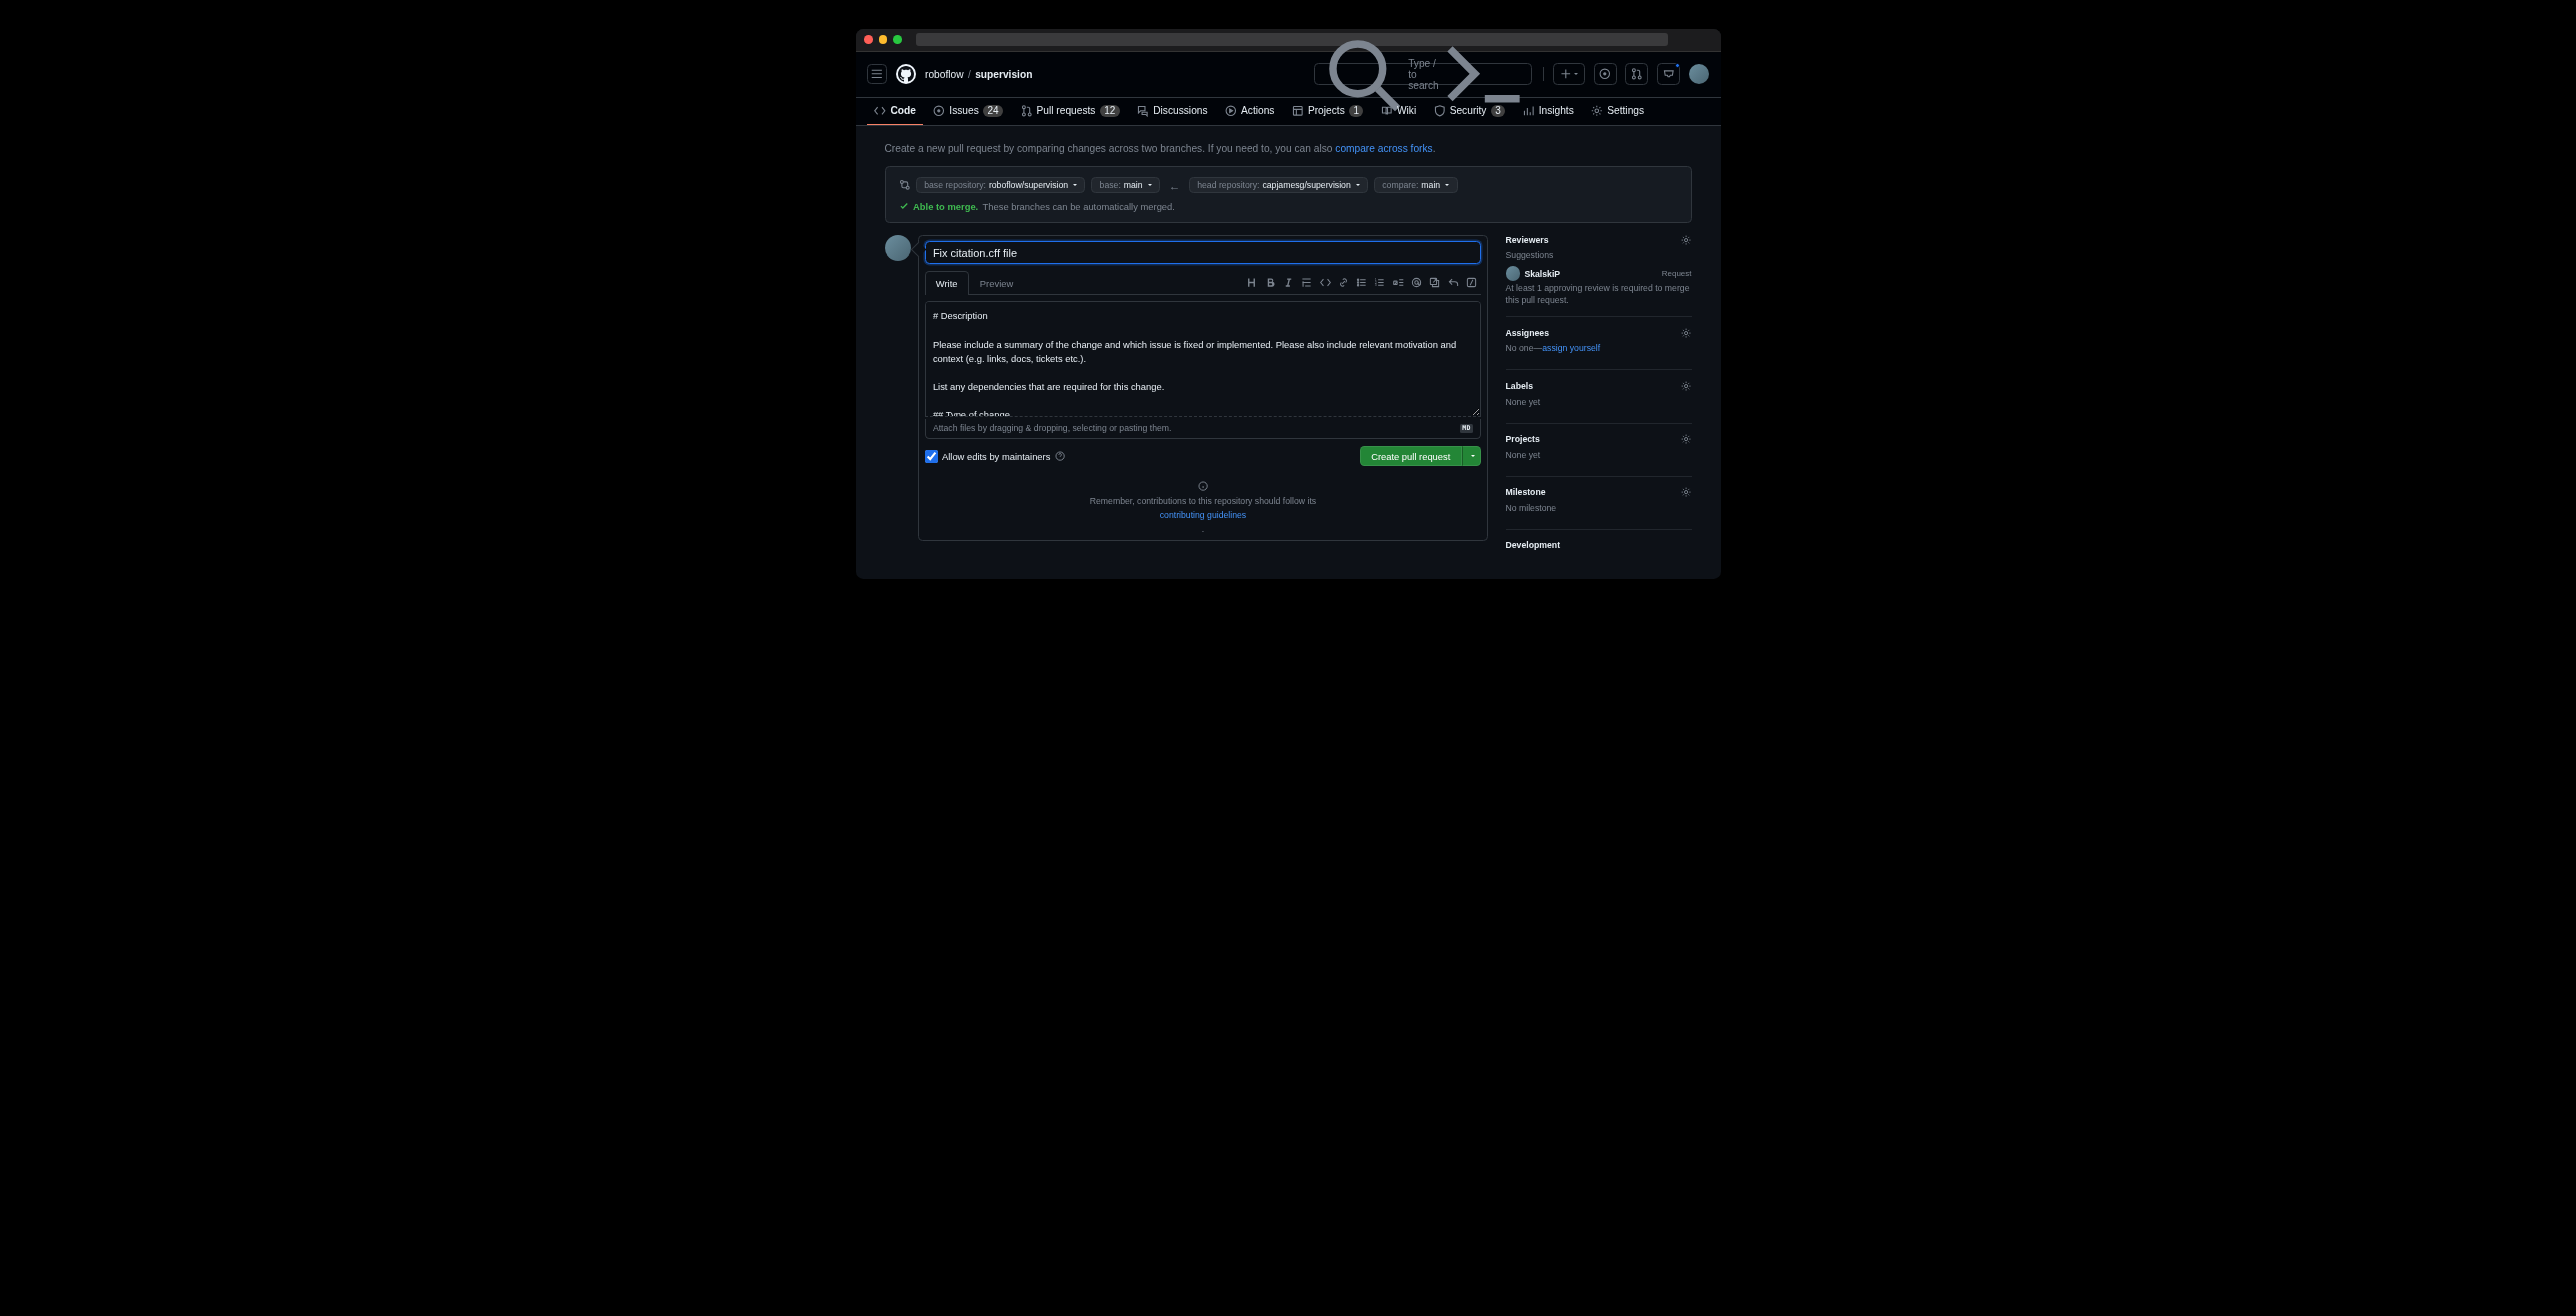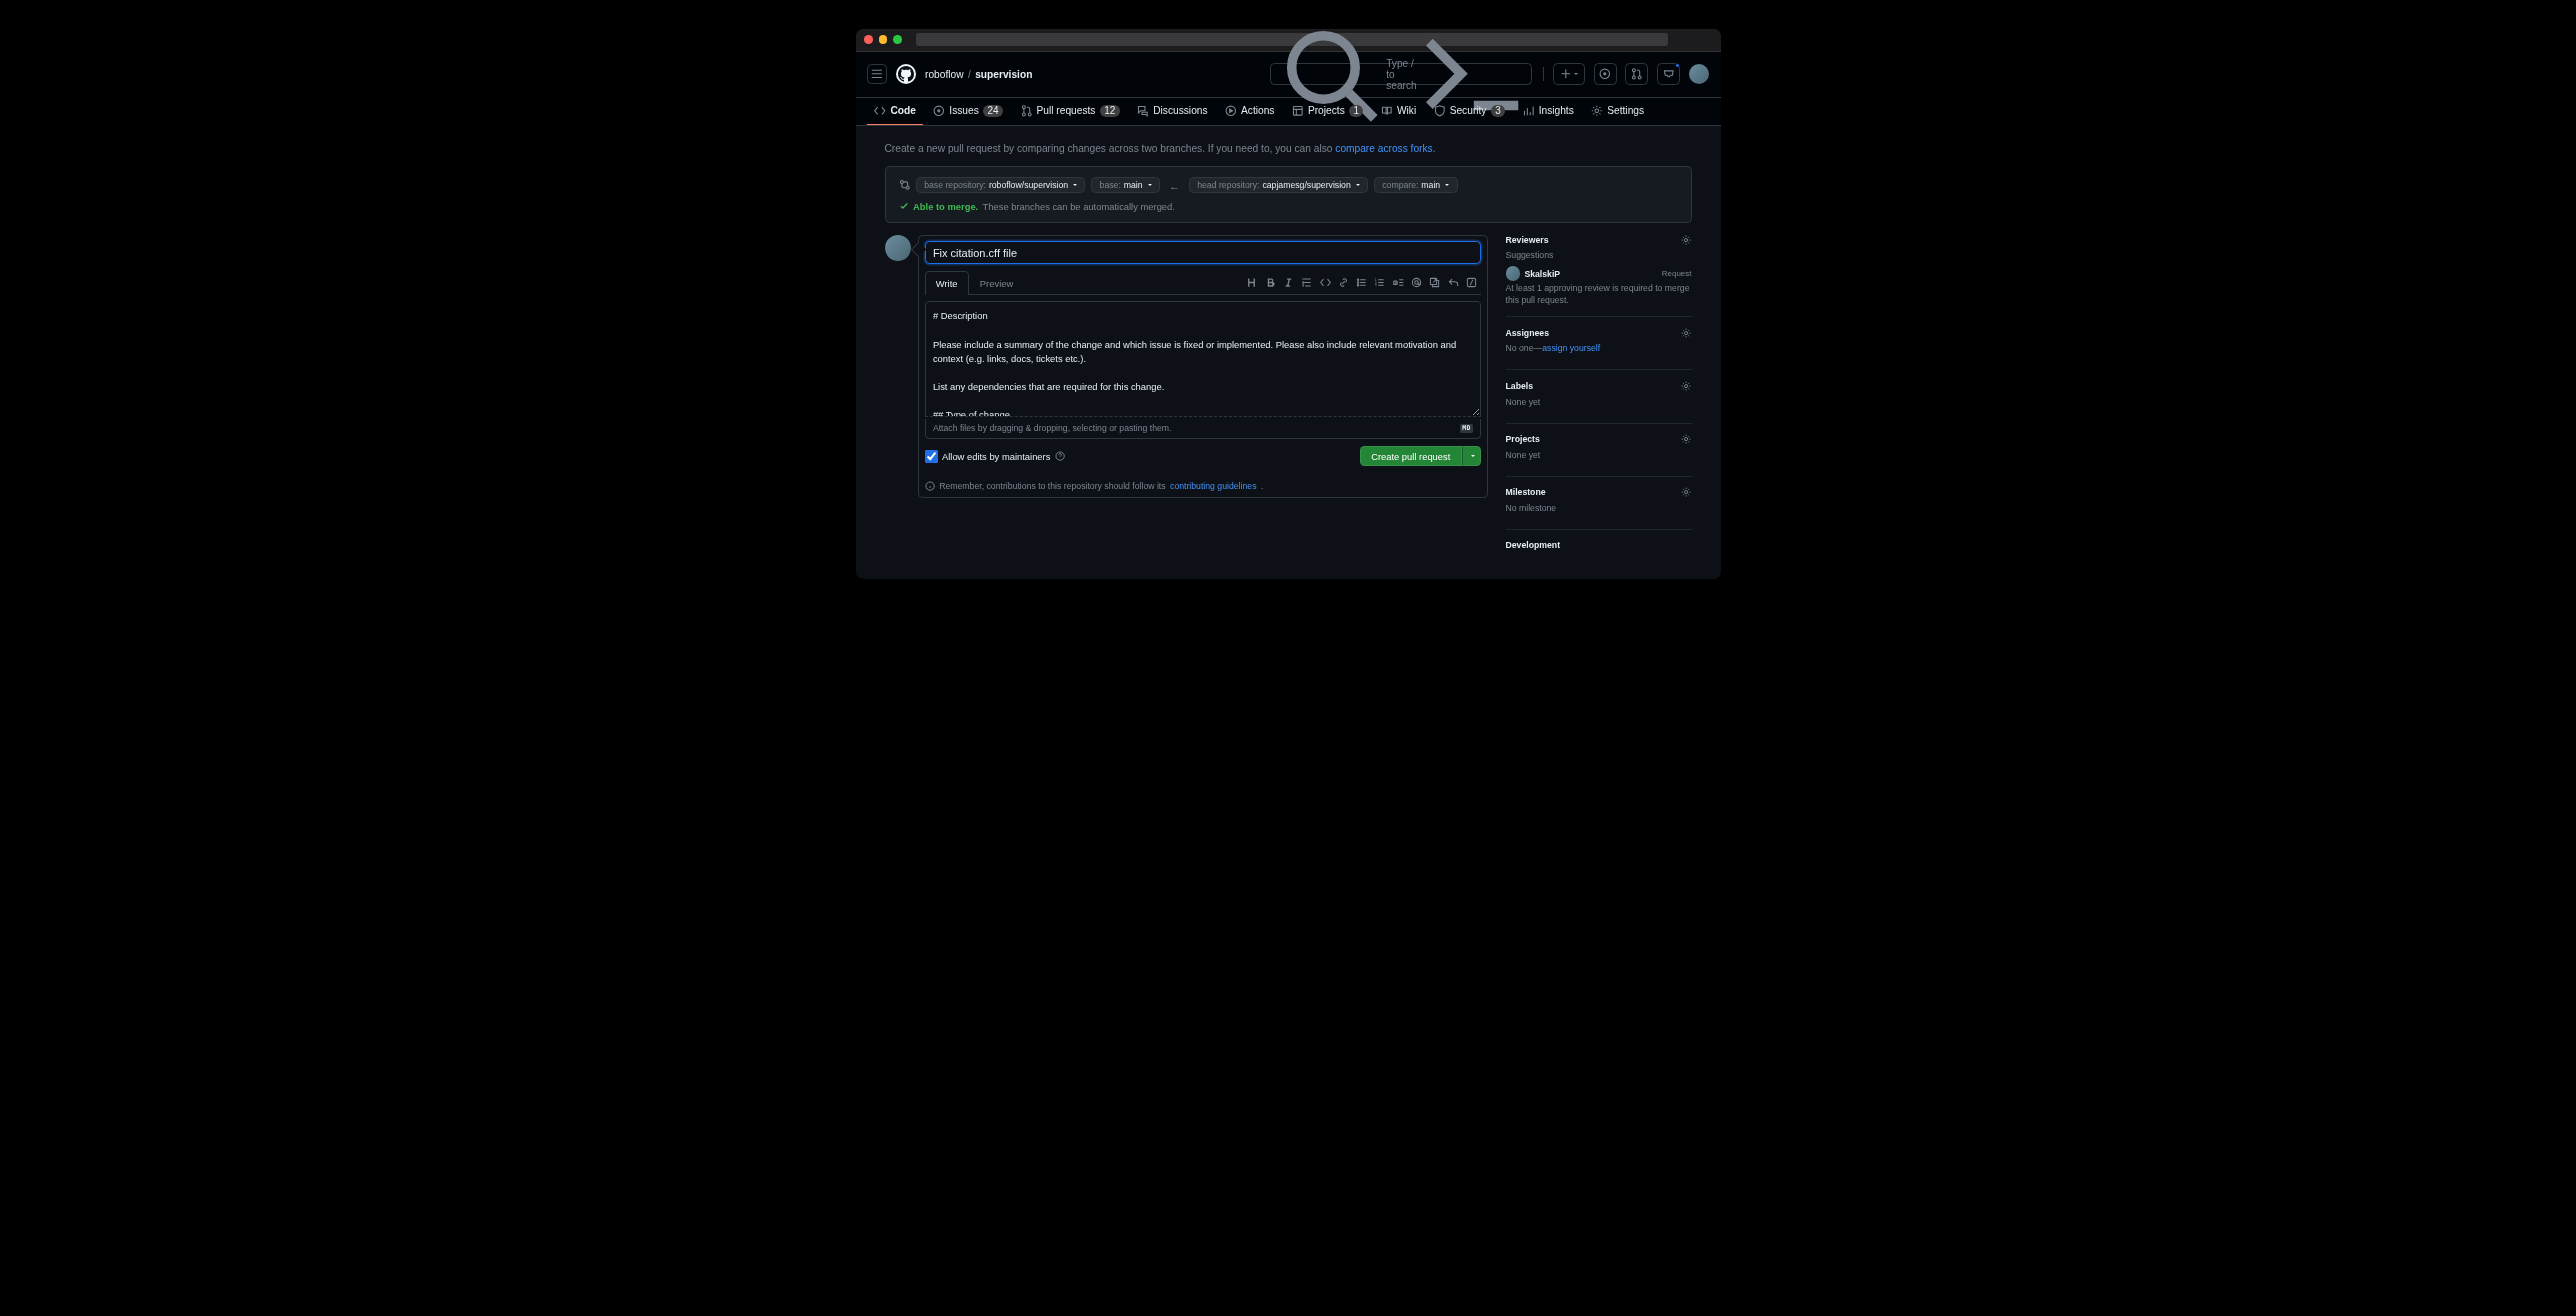--- a/index.html
+++ b/index.html
@@ -15,21 +15,21 @@
 .header { background: #010409; padding: 11.6px; display: flex; align-items: center; gap: 8.7px; border-bottom: 0.7px solid #30363d; }
 .hamburger { width: 20.3px; height: 20.3px; border: 0.7px solid #30363d; border-radius: 4.4px; display: flex; align-items: center; justify-content: center; cursor: pointer; }
 .hamburger svg { width: 11.6px; height: 11.6px; }
 .logo { width: 20.3px; height: 20.3px; background: #f0f6fc; border-radius: 50%; display: flex; align-items: center; justify-content: center; }
 .logo svg { width: 16px; height: 16px; fill: #0d1117; }
 .breadcrumb { display: flex; align-items: center; gap: 4.4px; font-size: 10.2px; }
 .breadcrumb a { color: #e6edf3; text-decoration: none; }
 .breadcrumb .sep { color: #7d8590; }
 .breadcrumb .strong { font-weight: 600; }
 .spacer { flex: 1; }
-.searchbox { display: flex; align-items: center; gap: 5.8px; border: 0.7px solid #30363d; border-radius: 4.4px; padding: 0 7.3px; height: 22px; width: 262px; color: #7d8590; font-size: 10.2px; }
+.searchbox { display: flex; align-items: center; gap: 5.8px; border: 0.7px solid #30363d; border-radius: 4.4px; padding: 0 7.3px; height: 22px; width: 218px; color: #7d8590; font-size: 10.2px; }
 .hdiv { width: 0.7px; height: 14.5px; background: #30363d; margin: 0 1.5px; }
 .hbtn { height: 22px; border: 0.7px solid #30363d; border-radius: 4.4px; display: flex; align-items: center; justify-content: center; padding: 0 5.8px; color: #7d8590; cursor: pointer; position: relative; }
 .hbtn svg { width: 11.6px; height: 11.6px; }
 .hbtn.icon { width: 23px; padding: 0; }
 .bluedot { position: absolute; top: -1.5px; right: -1.5px; width: 5.8px; height: 5.8px; background: #1f6feb; border-radius: 50%; border: 1.5px solid #010409; }
 .avatar { width: 20.3px; height: 20.3px; border-radius: 50%; background: linear-gradient(135deg,#6b8e9e,#4a6572); cursor: pointer; }
 .avatar.sm { width: 14.5px; height: 14.5px; }
 .avatar.md { width: 26px; height: 26px; }
 .repo-nav { background: #010409; padding: 0 11.6px; display: flex; gap: 2.9px; border-bottom: 0.7px solid #30363d; }
 .repo-tab { display: flex; align-items: center; gap: 4.4px; padding: 7.3px 7.3px; font-size: 10.2px; color: #e6edf3; border-bottom: 1.5px solid transparent; cursor: pointer; }
@@ -65,21 +65,21 @@
 .toolbar span { color: #7d8590; cursor: pointer; display: inline-flex; align-items: center; }
 .toolbar svg { width: 11px; height: 11px; }
 .desc { width: 100%; min-height: 116px; background: #0d1117; border: 0.7px solid #30363d; border-radius: 4.4px 4.4px 0 0; border-bottom: 0.7px dashed #30363d; padding: 7.3px; color: #e6edf3; font-size: 9.4px; line-height: 1.5; font-family: inherit; resize: vertical; margin-top: 5.8px; }
 .attach { border: 0.7px solid #30363d; border-top: none; border-radius: 0 0 4.4px 4.4px; padding: 4.4px 7.3px; font-size: 8.7px; color: #7d8590; display: flex; justify-content: space-between; align-items: center; cursor: pointer; }
 .form-bottom { display: flex; justify-content: space-between; align-items: center; padding: 7.3px 0 1.5px; }
 .allow-edits { display: flex; align-items: center; gap: 4.4px; font-size: 9.4px; }
 .allow-edits input { accent-color: #1f6feb; }
 .create-grp { display: flex; }
 .btn-primary { background: #238636; color: #fff; border: 0.7px solid rgba(240,246,252,.1); padding: 3.6px 10.2px; font-size: 9.4px; font-weight: 500; border-radius: 4.4px 0 0 4.4px; cursor: pointer; }
 .btn-primary-drop { background: #238636; border: 0.7px solid rgba(240,246,252,.1); border-left: 0.7px solid rgba(0,0,0,.3); border-radius: 0 4.4px 4.4px 0; padding: 3.6px 5.8px; cursor: pointer; display: flex; align-items: center; }
-.footer-note { display: flex; align-items: center; gap: 4.4px; font-size: 8.7px; color: #7d8590; margin-top: 7.3px; }
+.footer-note { display: flex; align-items: center; gap: 4.4px; font-size: 8.7px; color: #7d8590; margin-top: 7.3px; flex-direction: column; }
 .footer-note a { color: #4493f8; text-decoration: none; }
 .footer-note svg { width: 10.2px; height: 10.2px; }
 .sidebar { width: 186px; font-size: 8.7px; }
 .side-sec { border-bottom: 0.7px solid #21262d; padding: 10.2px 0; }
 .side-sec:first-child { padding-top: 0; }
 .side-head { display: flex; justify-content: space-between; align-items: center; font-weight: 600; color: #e6edf3; margin-bottom: 5.8px; cursor: pointer; }
 .side-head svg { width: 10.2px; height: 10.2px; color: #7d8590; }
 .side-sub { color: #7d8590; margin-bottom: 5.8px; }
 .reviewer-row { display: flex; align-items: center; gap: 4.4px; justify-content: space-between; }
 .reviewer-left { display: flex; align-items: center; gap: 4.4px; }

